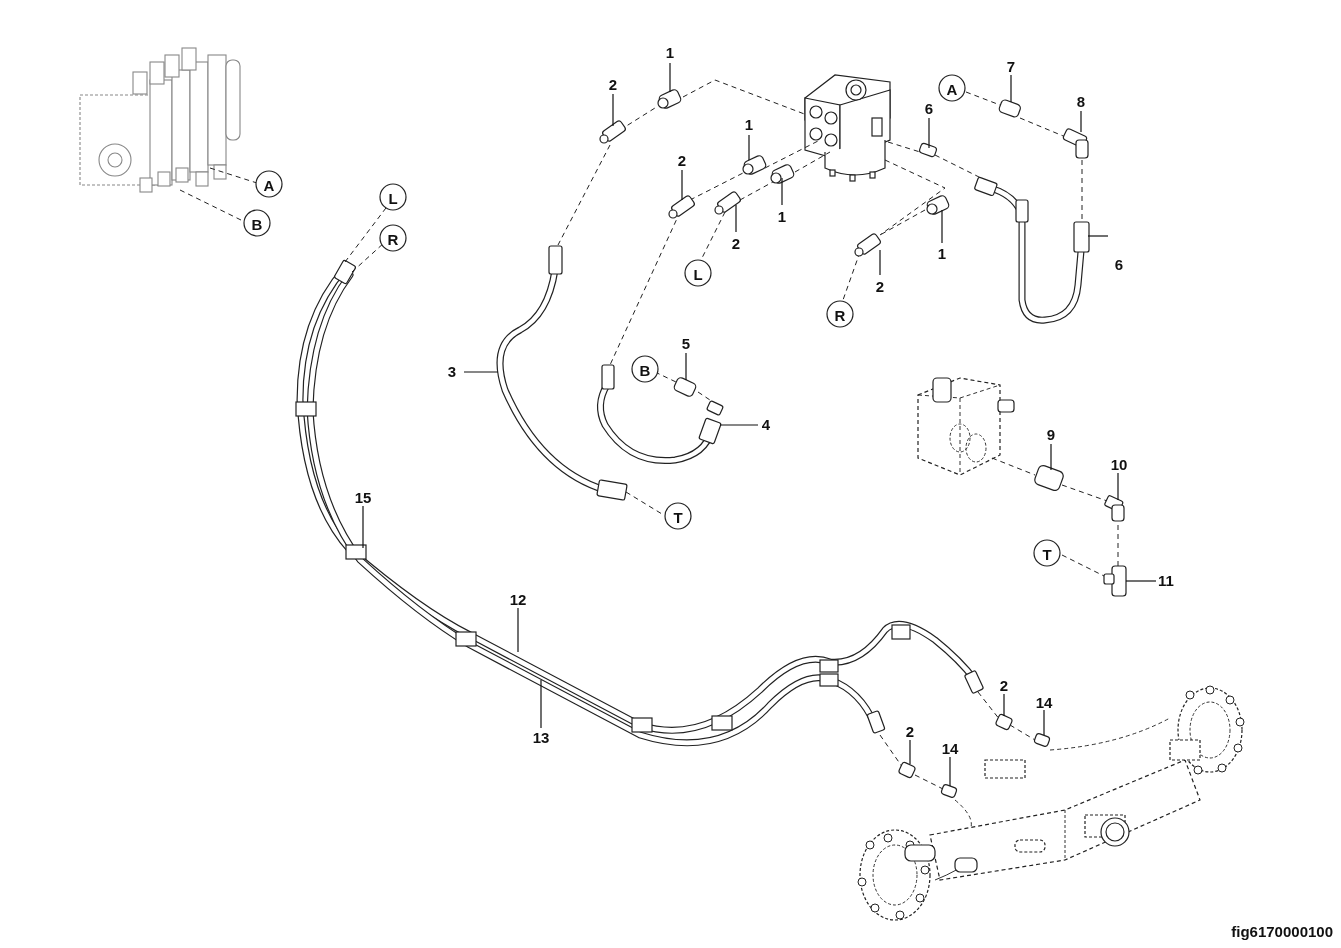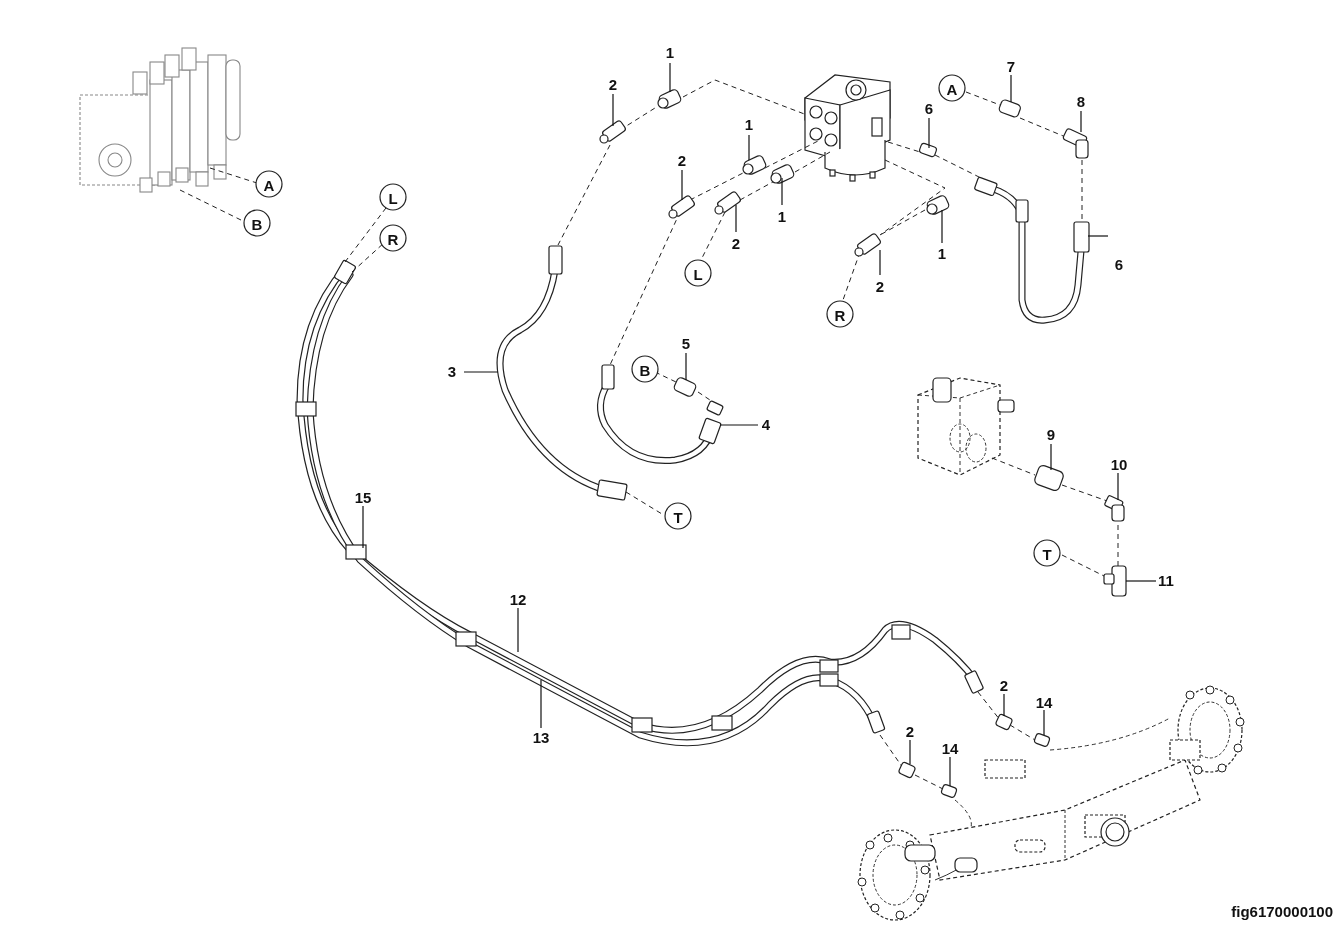--- a/index.html
+++ b/index.html
@@ -10,21 +10,21 @@
          fill: #111; text-anchor: middle; }
   .circ-t { font-family: "Liberation Sans", sans-serif; font-weight: bold; font-size: 15px;
             fill: #111; text-anchor: middle; dominant-baseline: central; }
   .dash { stroke: #222; stroke-width: 1; stroke-dasharray: 5 4; fill: none; }
   .lead { stroke: #111; stroke-width: 1.2; fill: none; }
   .hose-o { stroke: #222; stroke-width: 7; fill: none; stroke-linecap: round; stroke-linejoin: round; }
   .hose-i { stroke: #fff; stroke-width: 4.6; fill: none; stroke-linecap: round; stroke-linejoin: round; }
   .part { fill: #fff; stroke: #222; stroke-width: 1.2; }
   .gray { fill: #fff; stroke: #888; stroke-width: 1.1; }
   .thin { fill: none; stroke: #333; stroke-width: 1; }
-  .figref { position: absolute; right: 8px; bottom: 28px; font-family: "Liberation Sans", sans-serif;
+  .figref { position: absolute; right: 8px; bottom: 8px; font-family: "Liberation Sans", sans-serif;
             font-weight: bold; font-size: 15px; color: #111; text-align: right; }
 </style>
 </head>
 <body>
 
 <svg width="1341" height="948" viewBox="0 0 1341 948">
 
   <g>
     <rect x="80" y="95" width="90" height="90" class="gray" stroke-dasharray="3 2"></rect>
     <rect x="150" y="80" width="22" height="105" class="gray"></rect>

